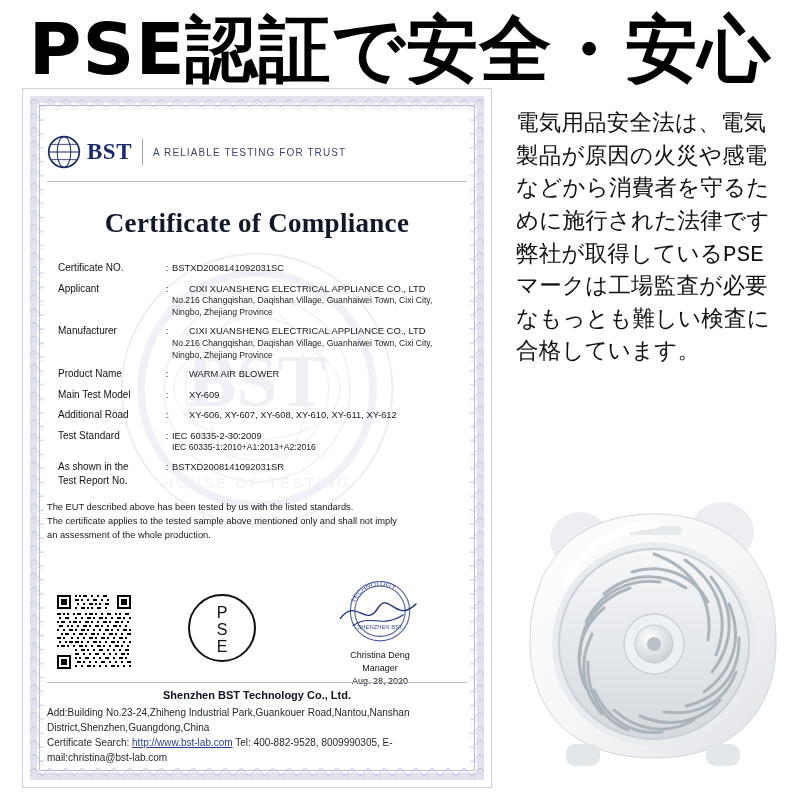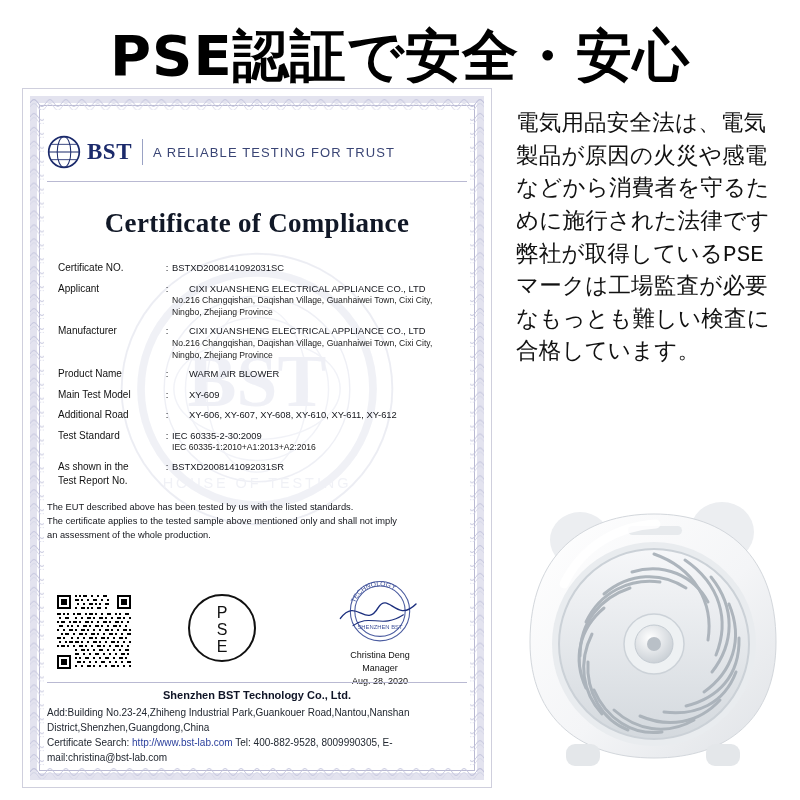--- a/index.html
+++ b/index.html
@@ -11,27 +11,27 @@
     height: 800px;
     background: #ffffff;
     font-family: "Liberation Sans", sans-serif;
     overflow: hidden;
     position: relative;
   }
 
   
   #headline {
     position: absolute;
-    top: 24px;
+    top: 8px;
     left: 0;
     width: 800px;
     text-align: center;
     font-family: "DejaVu Sans", sans-serif;
     font-weight: bold;
-    font-size: 56px;
+    font-size: 72px;
     letter-spacing: 1px;
     color: #000000;
     line-height: 1.15;
     white-space: nowrap;
   }
 
   
   #cert-card {
     position: absolute;
     left: 22px;
@@ -111,21 +111,21 @@
     margin-left: 6px;
   }
   #bst-divider {
     width: 1px;
     height: 26px;
     background: #9aa2c4;
     margin: 0 10px;
   }
   #bst-tagline {
     font-family: "Liberation Sans", sans-serif;
-    font-size: 13px;
+    font-size: 10px;
     letter-spacing: 1.1px;
     color: #3a4575;
     white-space: nowrap;
   }
   #header-rule {
     margin-top: 6px;
     height: 1px;
     background: #b9b9d2;
   }
 
@@ -246,20 +246,21 @@
     margin-bottom: 4px;
     text-align: center;
   }
   .footer-line {
     font-size: 10px;
     color: #222831;
     line-height: 1.5;
   }
   .footer-link {
     color: #2a3f9c;
+    text-decoration: underline;
   }
 
   
   #body-text {
     position: absolute;
     left: 516px;
     top: 108px;
     width: 268px;
     font-family: Liberation Mono, monospace;
     font-size: 22.5px;

